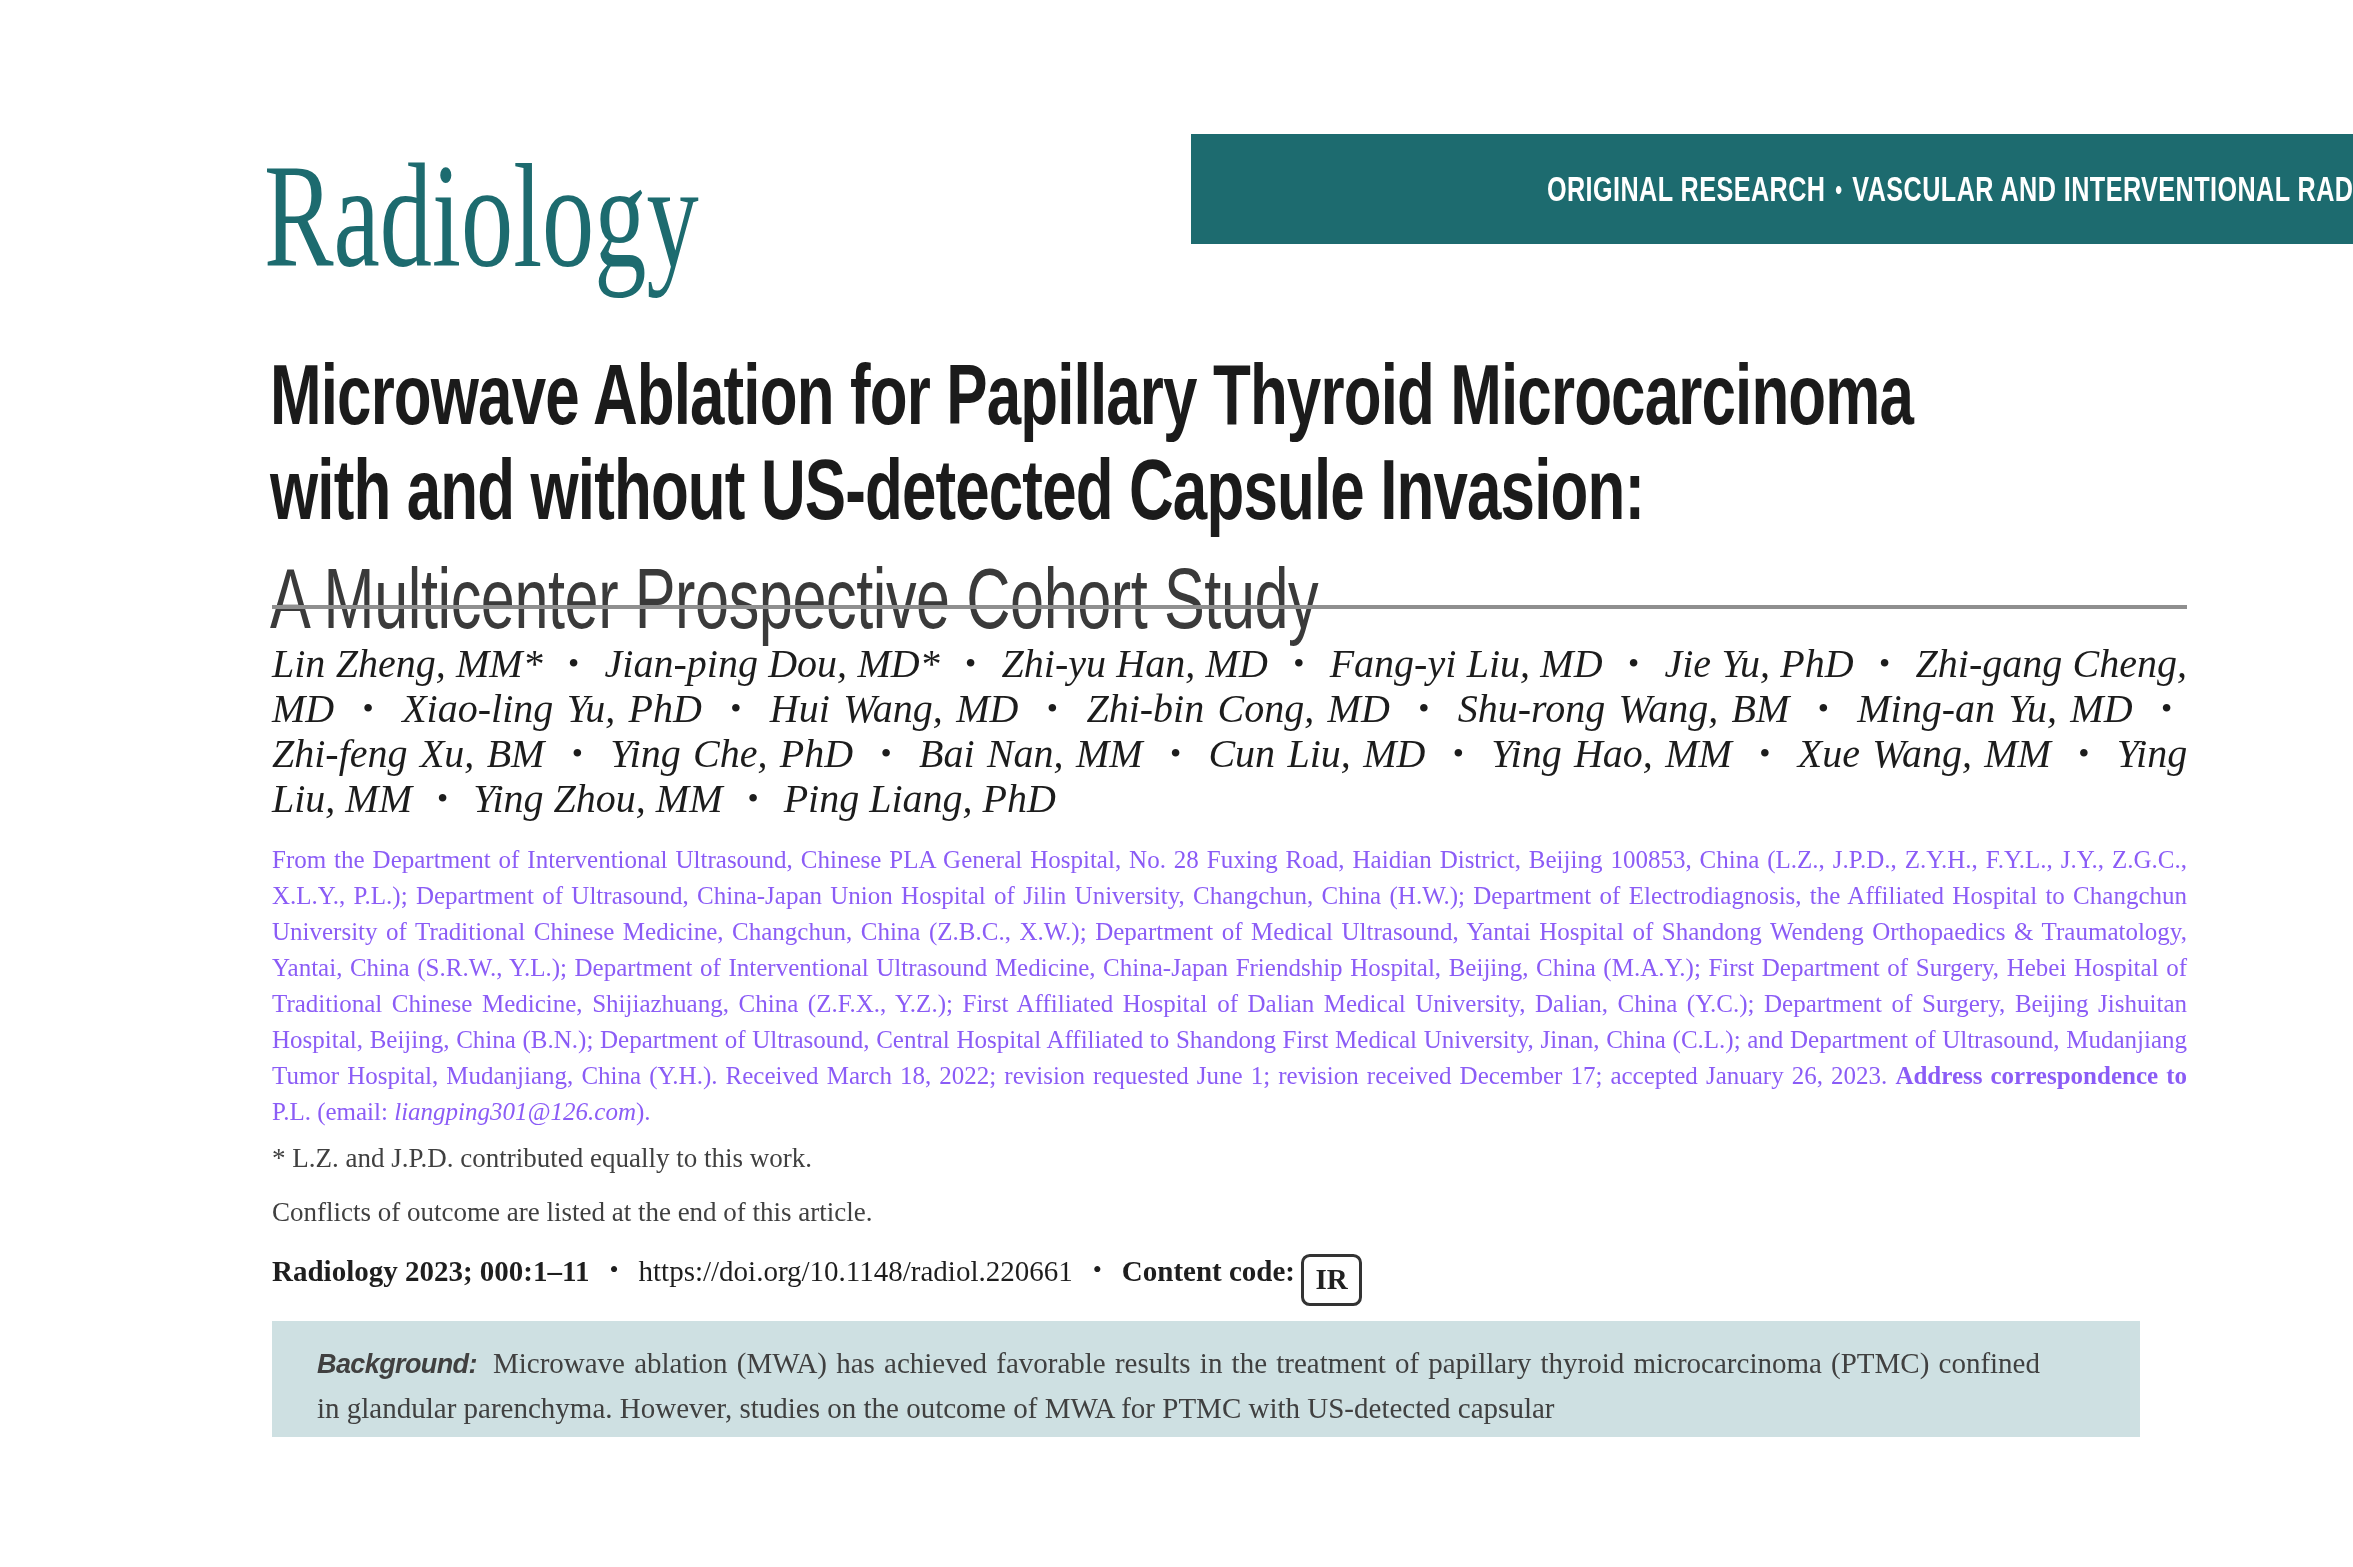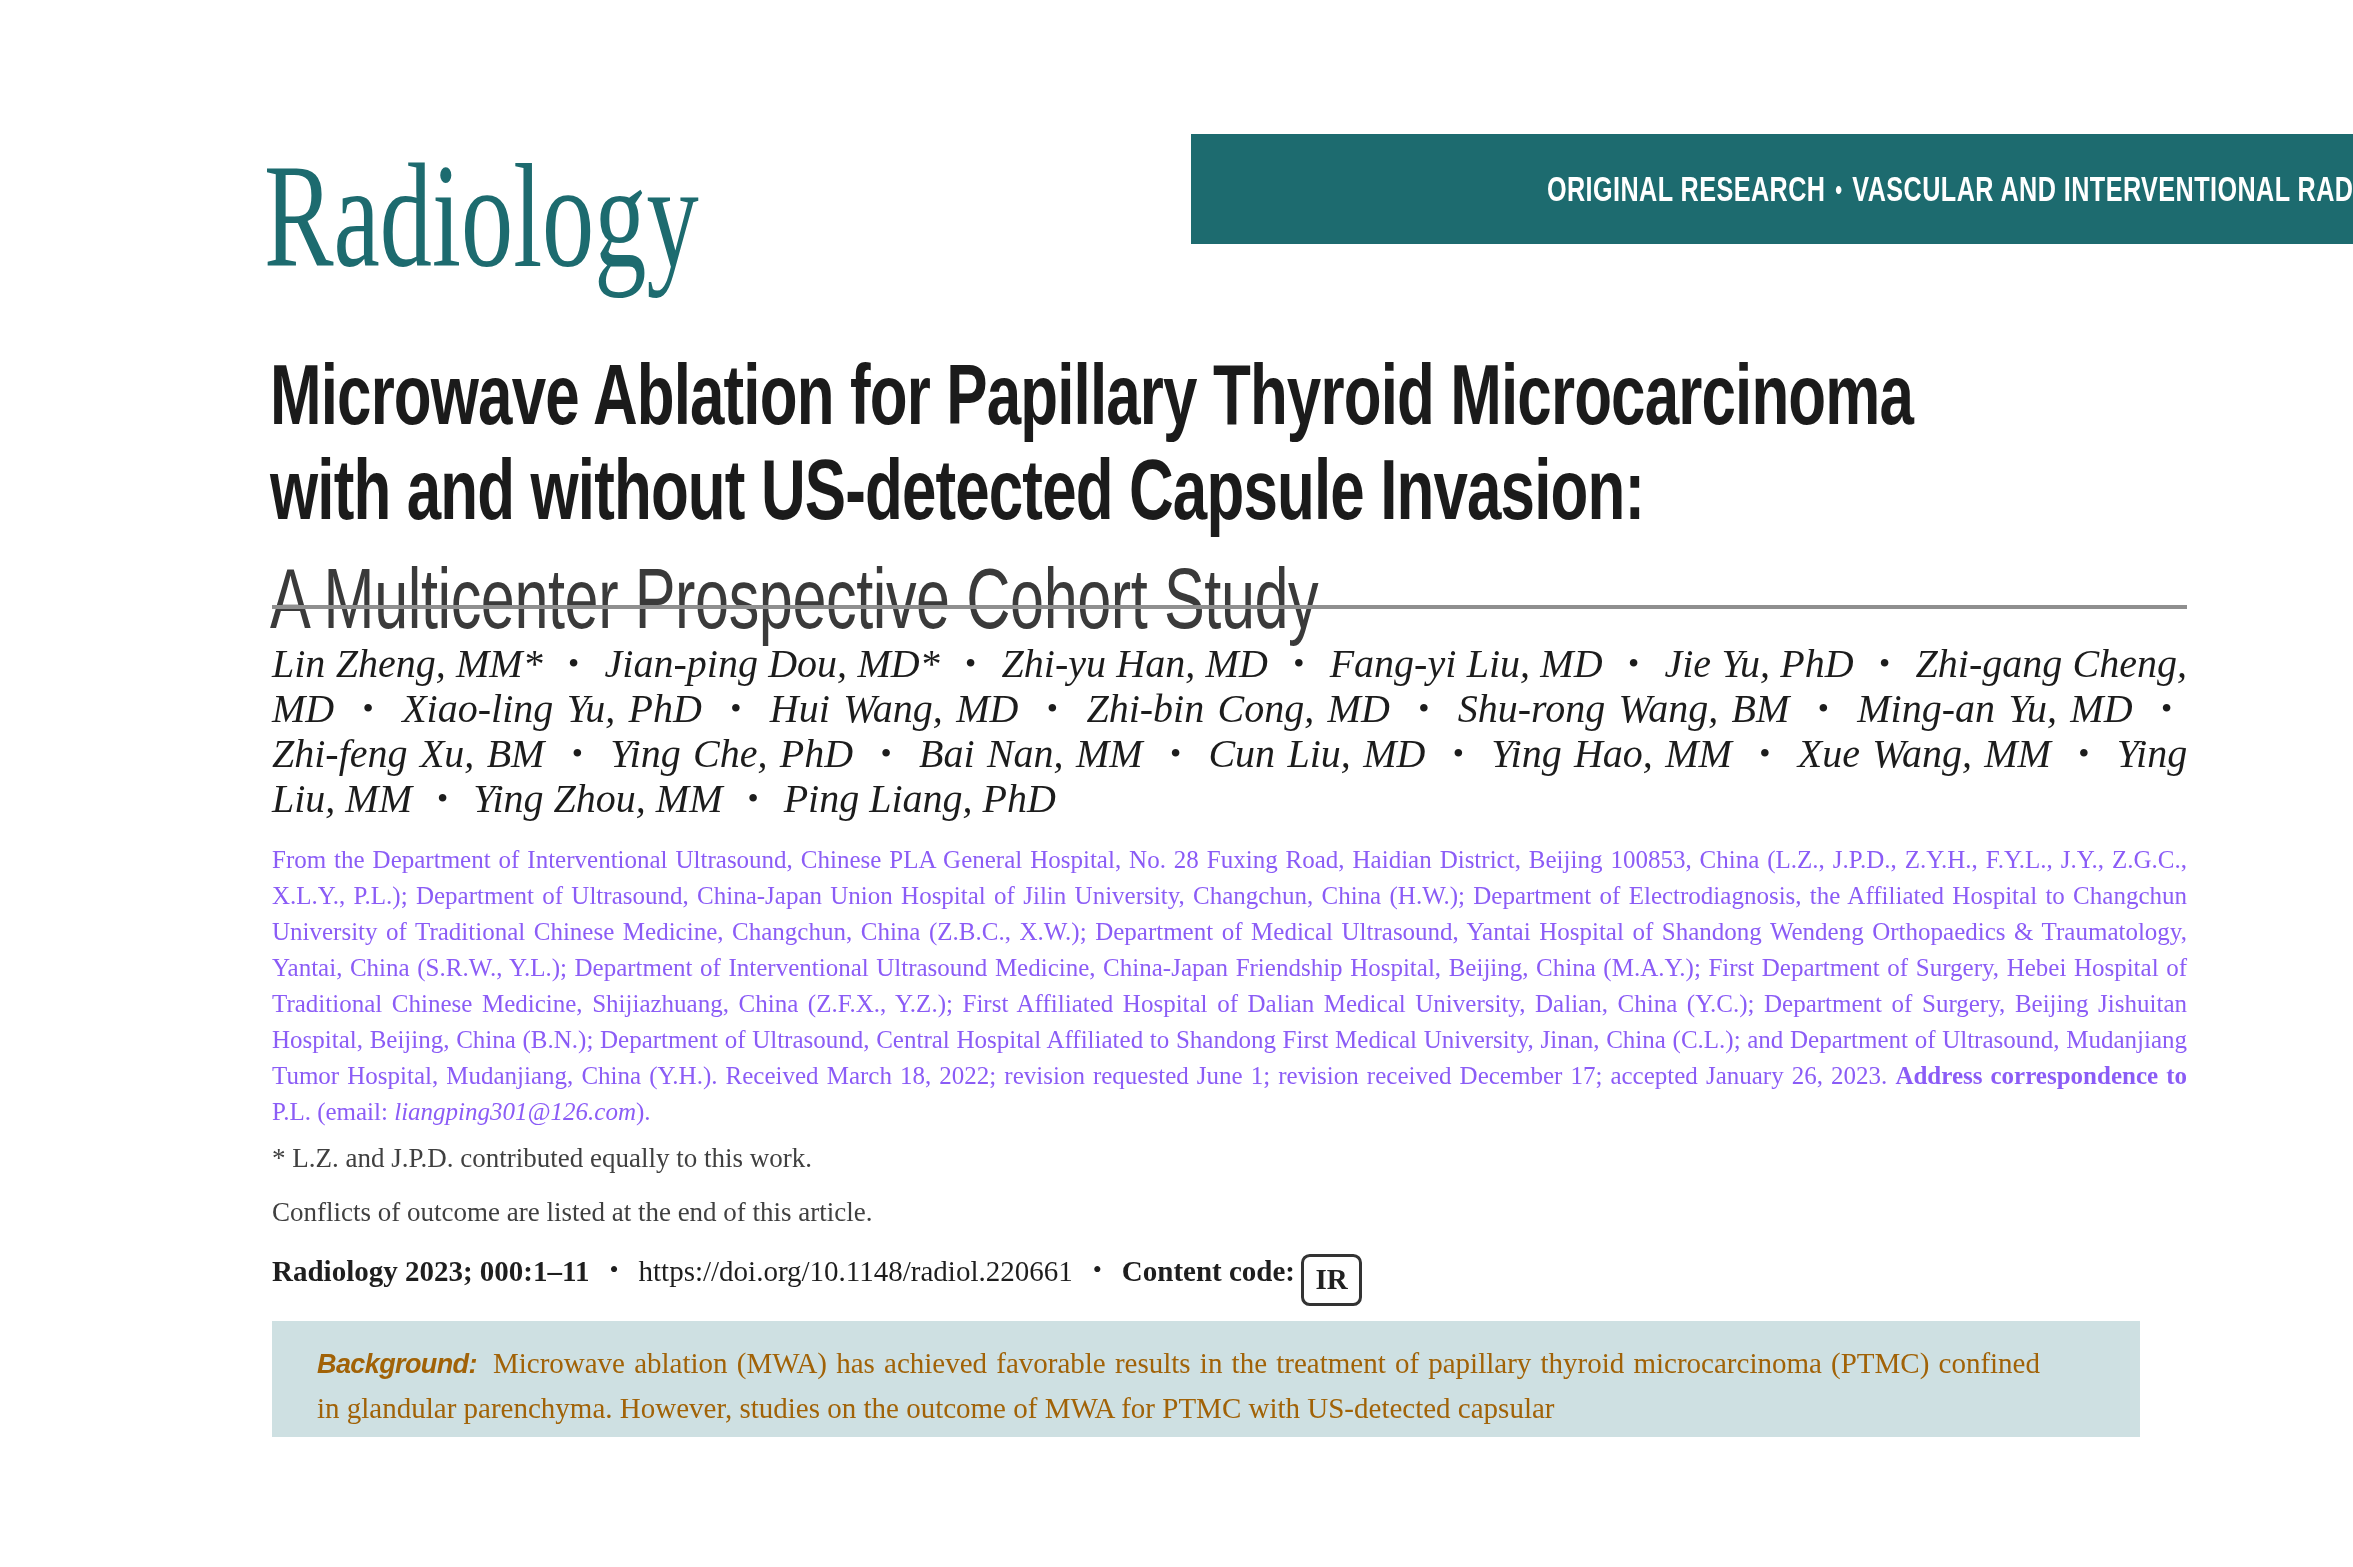--- a/index.html
+++ b/index.html
@@ -160,21 +160,21 @@
     width: 1868px;
     height: 116px;
     background: #cee0e2;
     overflow: hidden;
   }
   .abstract-text {
     margin: 20px 100px 0 45px;
     font-size: 29px;
     line-height: 44px;
     text-align: justify;
-    color: #a16207;
+    color: #404040;
   }
 
   
   .seg-regular { font-weight: 400; font-style: normal; }
   .seg-bold    { font-weight: 700; font-style: normal; }
   .seg-italic  { font-style: italic; }
   .seg-bullet  {
     display: inline-block;
     margin: 0 20px;
     font-size: 26px;

